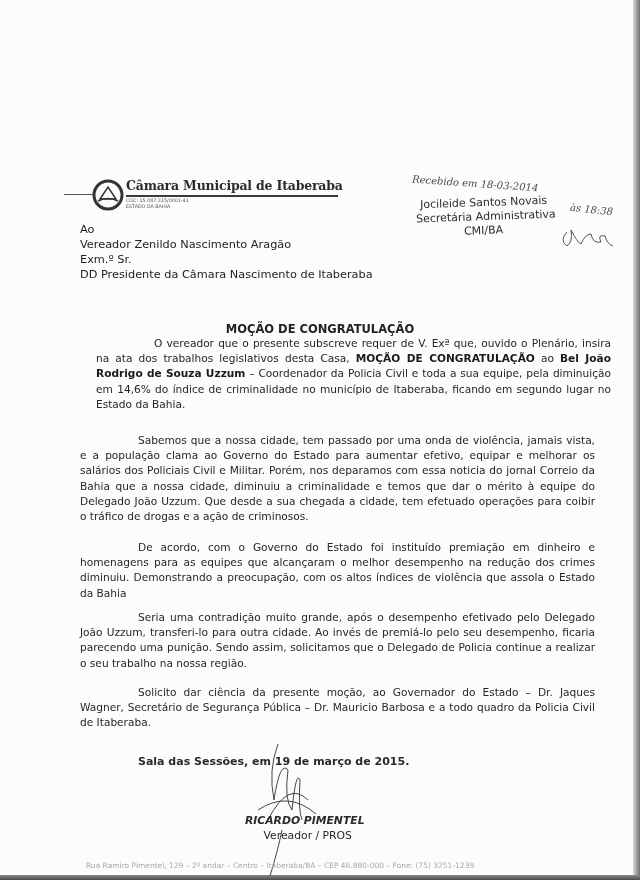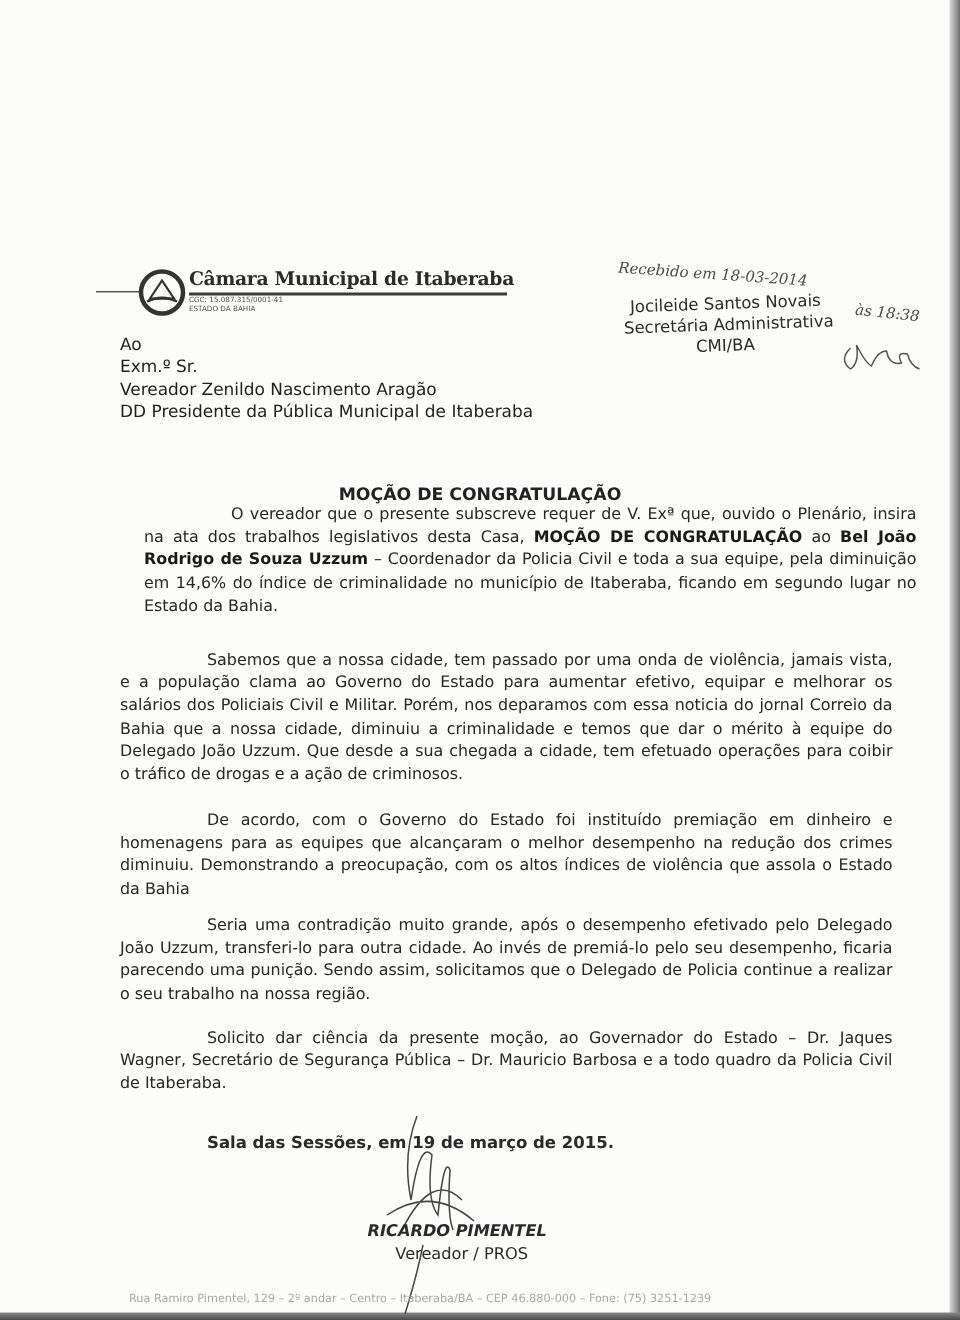--- a/index.html
+++ b/index.html
@@ -80,23 +80,23 @@
   <div class="lh-name">Câmara Municipal de Itaberaba</div>
   <div class="lh-line"></div>
   <div class="lh-sub">
     <div>CGC: 15.087.315/0001-41</div>
     <div>ESTADO DA BAHIA</div>
   </div>
 </div>
 
 <div class="recipient">
   <div>Ao</div>
+  <div>Vereador Zenildo Nascimento Aragão</div>
   <div>Exm.º Sr.</div>
-  <div>Vereador Zenildo Nascimento Aragão</div>
-  <div>DD Presidente da Pública Municipal de Itaberaba</div>
+  <div>DD Presidente da Câmara Nascimento de Itaberaba</div>
 </div>
 
 <div class="stamp">
   <div class="hand" style="left:0;top:0;transform:rotate(4deg);">Recebido em 18-03-2014</div>
   <div class="st" style="left:8px;top:18px;">Jocileide Santos Novais</div>
   <div class="st" style="left:4px;top:32px;">Secretária Administrativa</div>
   <div class="st" style="left:52px;top:46px;">CMI/BA</div>
   <div class="hand" style="left:158px;top:26px;transform:rotate(6deg);">às 18:38</div>
   <svg style="position:absolute;left:145px;top:44px;" width="60" height="30" viewBox="0 0 60 30">
     <path d="M10 10 Q2 18 10 24 Q16 20 14 8 Q20 20 24 22 Q28 12 34 12 Q36 22 44 20 Q40 12 48 14 Q50 22 56 24" fill="none" stroke="#555" stroke-width="1"></path>

